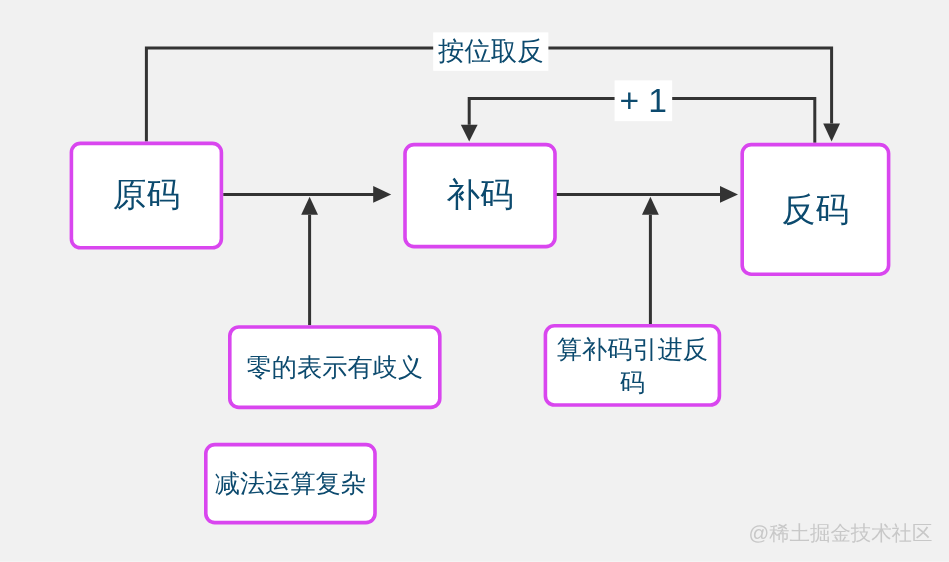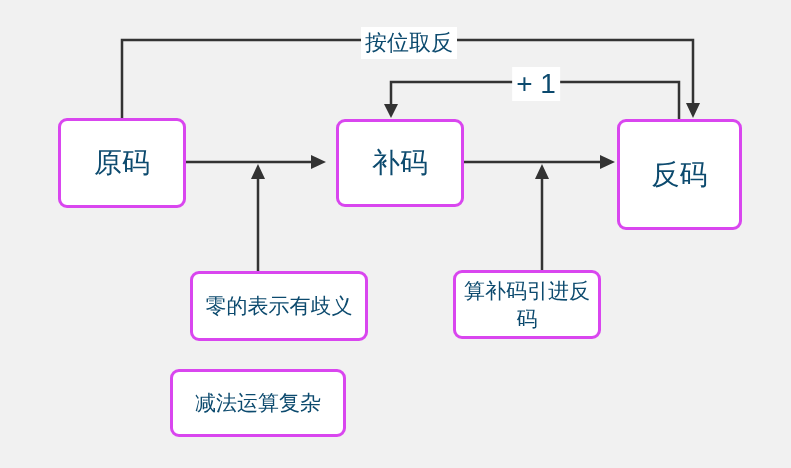--- a/index.html
+++ b/index.html
@@ -16,21 +16,21 @@
     background:#ffffff;border:3px solid #d946ef;border-radius:9px;
     color:#0c4a6e;box-sizing:border-box;text-align:center;
   }
   .node.main{font-size:28px;}
   .node.note{font-size:21px;}
   #node-yuanma{left:58px;top:118px;width:128px;height:90px;}
   #node-buma{left:336px;top:119px;width:128px;height:88px;}
   #node-fanma{left:617px;top:119px;width:125px;height:111px;}
   #node-zero{left:169px;top:271px;width:178px;height:70px;margin-left:21px;}
   #node-suppl{left:453px;top:270px;width:148px;height:69px;}
-  #node-subtract{left:170px;top:369px;width:176px;height:68px;}
+  #node-subtract{left:170px;top:369px;width:144px;height:68px;}
   .edge-label{
     position:absolute;transform:translate(-50%,-50%);
     background:#ffffff;color:#0c4a6e;padding:1px 4px;white-space:nowrap;
   }
   #label-bitwise-not{left:409px;top:43px;font-size:22px;}
   #label-plus-one{left:536px;top:84px;font-size:28px;}
   #watermark{
     position:absolute;right:14px;top:433px;
     color:#c8c8c8;font-size:17px;white-space:nowrap;
   }
@@ -77,14 +77,15 @@
   <div class="node main" id="node-buma">补码</div>
   <div class="node main" id="node-fanma">反码</div>
 
   <div class="node note" id="node-zero">零的表示有歧义</div>
   <div class="node note" id="node-suppl">算补码引进反码</div>
   <div class="node note" id="node-subtract">减法运算复杂</div>
 
   <div class="edge-label" id="label-bitwise-not">按位取反</div>
   <div class="edge-label" id="label-plus-one">+ 1</div>
 
+  <div id="watermark">@稀土掘金技术社区</div>
 
 </div>
 
 </body></html>

